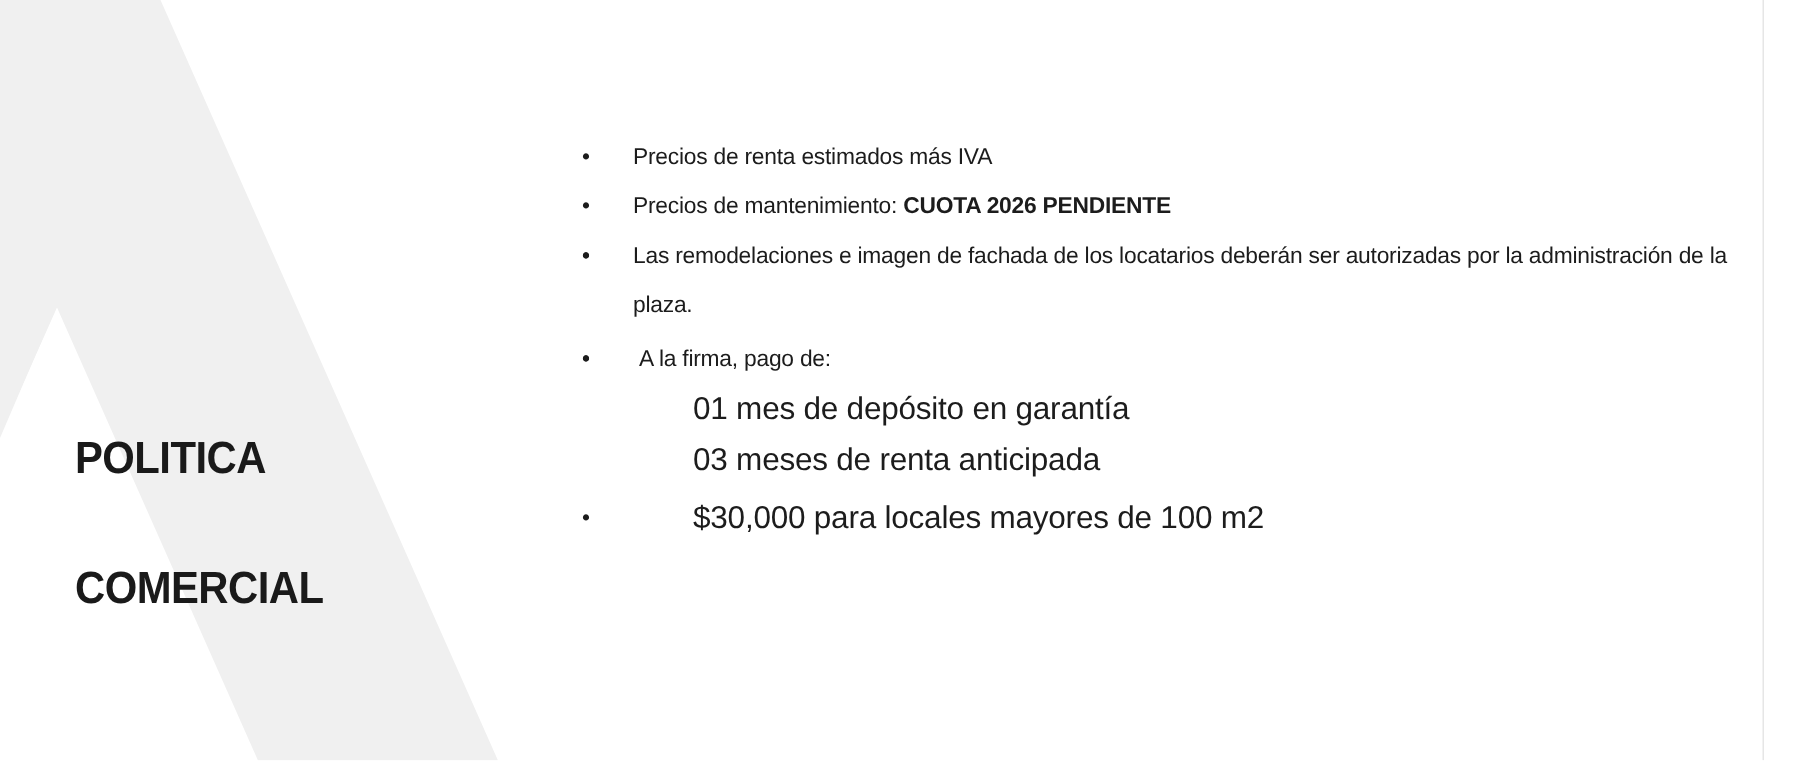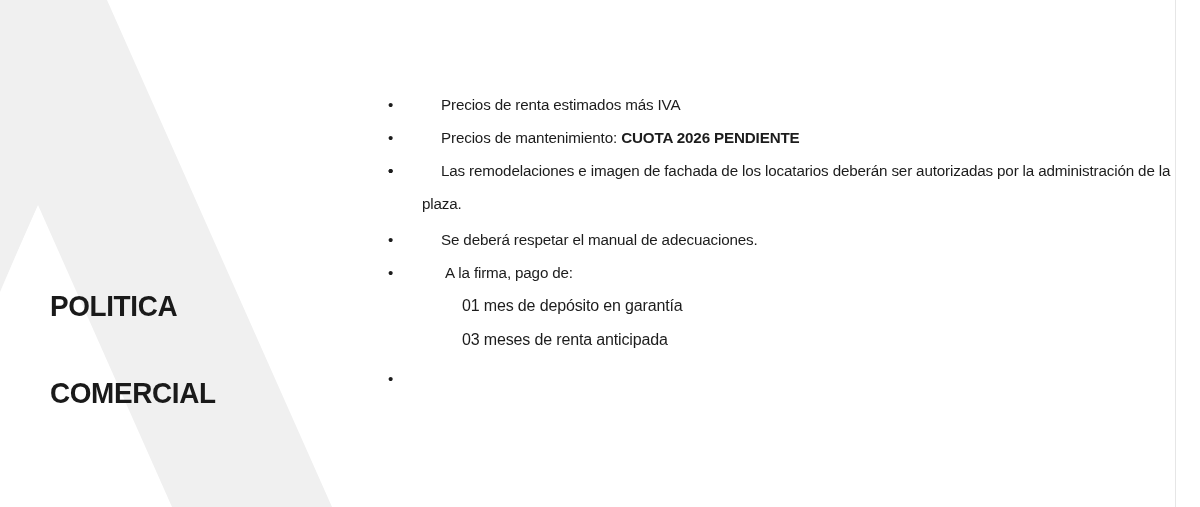--- a/index.html
+++ b/index.html
@@ -78,33 +78,32 @@
     top: 0;
     width: 12px;
     text-align: left;
     font-size: 15.2px;
     line-height: 33px;
     color: #1c1c1c;
   }
   .bullet-row .txt {
     display: inline;
     white-space: pre-wrap;
-    margin-left: 19px;
   }
 
   
   .bullet-row.wrap {
     line-height: 33px;
   }
 
   
   .sub-row {
     display: block;
     padding-left: 74px;
-    font-size: 16px;
+    font-size: 21px;
     line-height: 34px;
     letter-spacing: -0.15px;
     white-space: pre;
   }
 
   .gap-sm { height: 3px; }
   .gap-md { height: 5px; }
 </style>
 </head>
 <body>
@@ -142,32 +141,32 @@
 
     <div class="bullet-row wrap">
       <span class="dot">•</span>
       <span class="txt">Las remodelaciones e imagen de fachada de los locatarios deberán ser autorizadas por la administración de la plaza.</span>
     </div>
 
     <div class="gap-sm"></div>
 
     <div class="bullet-row">
       <span class="dot">•</span>
-      <span class="txt">Se deberá respetar el manual de adecuaciones.</span>
     </div>
 
     <div class="bullet-row">
       <span class="dot">•</span>
       <span class="txt"> A la firma, pago de:</span>
     </div>
 
     <div class="sub-row">01 mes de depósito en garantía</div>
     <div class="sub-row">03 meses de renta anticipada</div>
 
     <div class="gap-md"></div>
 
     <div class="bullet-row">
       <span class="dot">•</span>
     </div>
 
+    <div class="sub-row">$30,000 para locales mayores de 100 m2</div>
 
   </div>
 </div>
 
 </body></html>

